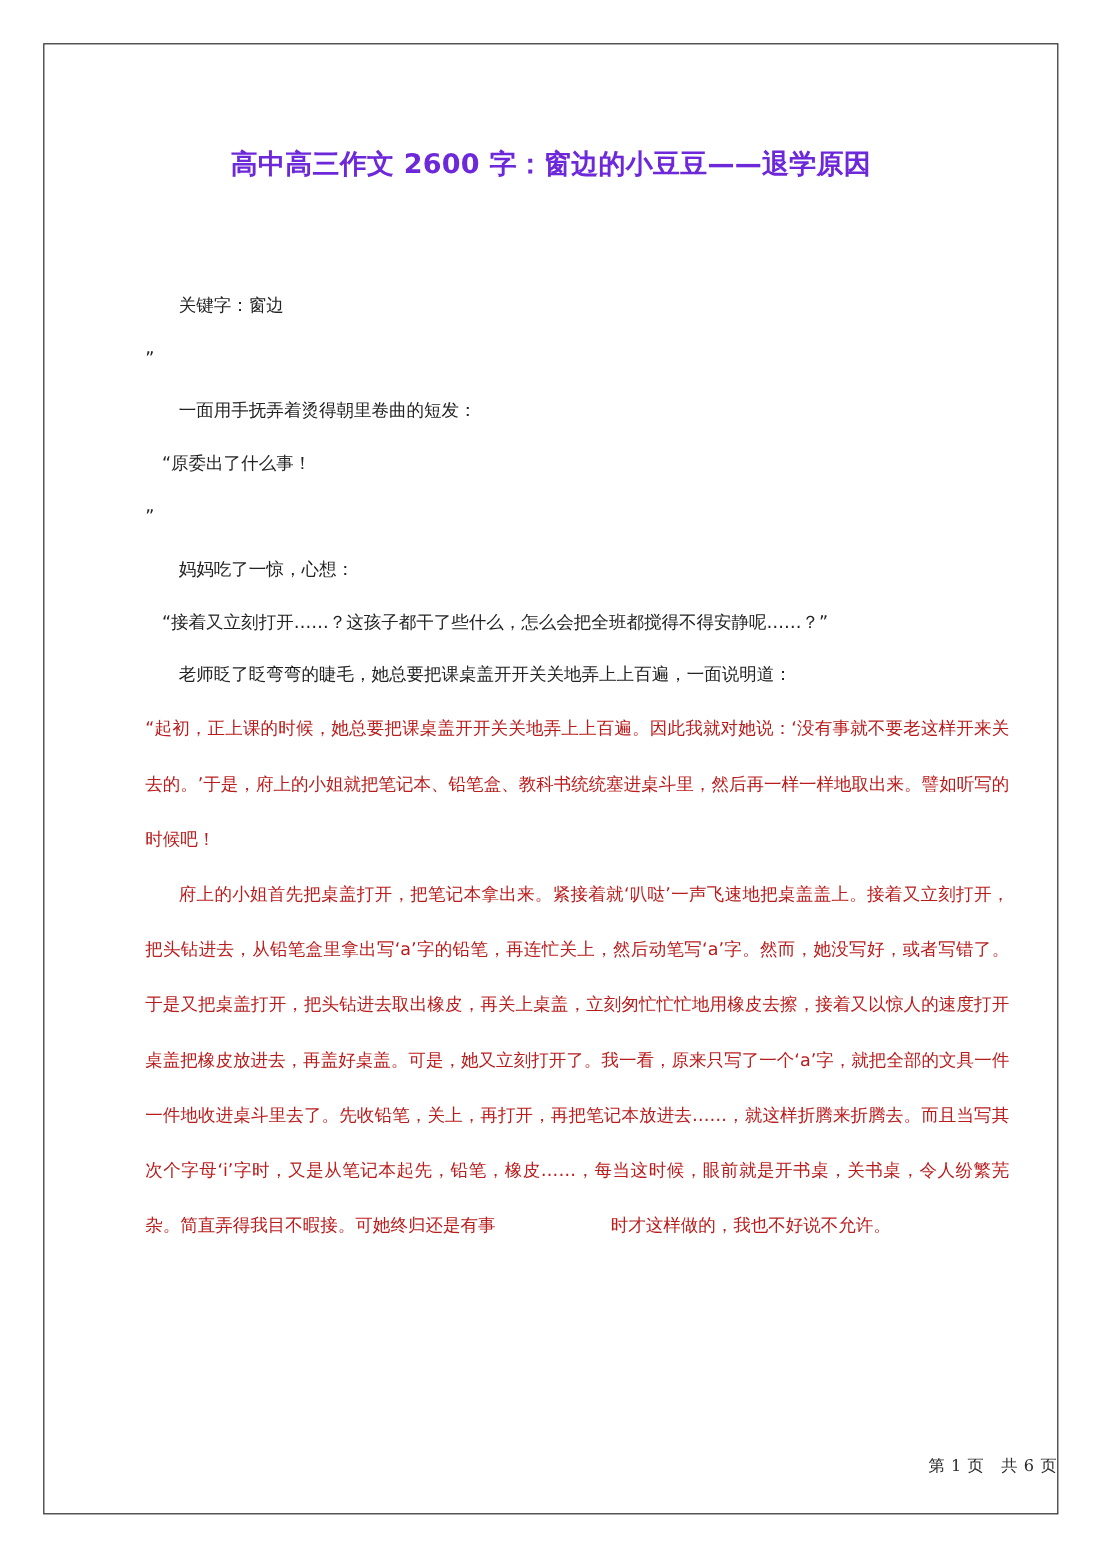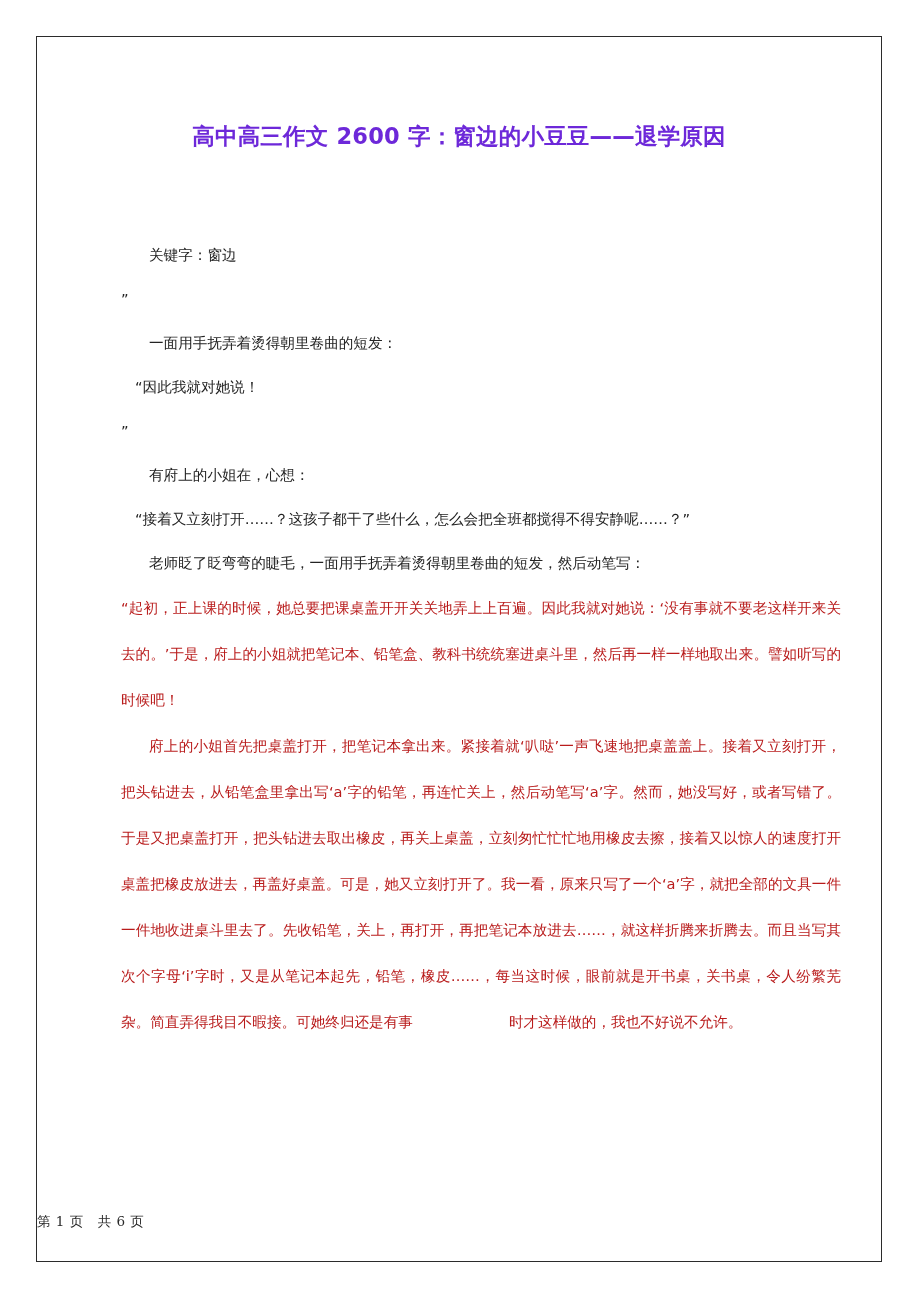--- a/index.html
+++ b/index.html
@@ -88,21 +88,21 @@
   }
   .gapspan {
     display: inline-block;
     width: 96px;
   }
   .footer {
     position: absolute;
     left: 0;
     right: 0;
     bottom: 30px;
-    text-align: left;
+    text-align: right;
     font-family: "DejaVu Serif", "Liberation Serif", serif;
     font-size: 13.5px;
     color: #2a2a2a;
     letter-spacing: 0.5px;
   }
   .footer .sep { display: inline-block; width: 14px; }
 </style>
 </head>
 <body>
 
@@ -113,29 +113,29 @@
 
     <div class="body-area">
 
       <p class="para indent1">关键字：窗边</p>
 
 
       <p class="orphan-quote">”</p>
 
       <p class="para indent1">一面用手抚弄着烫得朝里卷曲的短发：</p>
 
-      <p class="para indent-half">“因此我就对她说！</p>
+      <p class="para indent-half">“原委出了什么事！</p>
 
       <p class="orphan-quote">”</p>
 
-      <p class="para indent1">有府上的小姐在，心想：</p>
+      <p class="para indent1">妈妈吃了一惊，心想：</p>
 
       <p class="para indent-half">“接着又立刻打开……？这孩子都干了些什么，怎么会把全班都搅得不得安静呢……？”</p>
 
-      <p class="para indent1">老师眨了眨弯弯的睫毛，一面用手抚弄着烫得朝里卷曲的短发，然后动笔写：</p>
+      <p class="para indent1">老师眨了眨弯弯的睫毛，她总要把课桌盖开开关关地弄上上百遍，一面说明道：</p>
 
       <p class="flow noindent">“起初，正上课的时候，她总要把课桌盖开开关关地弄上上百遍。因此我就对她说：‘没有事就不要老这样开来关去的。’于是，府上的小姐就把笔记本、铅笔盒、教科书统统塞进桌斗里，然后再一样一样地取出来。譬如听写的时候吧！</p>
 
       <p class="flow indent1"><span>府上的小姐首先把桌盖打开，把笔记本拿出来。紧接着就‘叭哒’一声飞速地把桌盖盖上。接着又立刻打开，把头钻进去，从铅笔盒里拿出写‘a’字的铅笔，再连忙关上，然后动笔写‘a’字。然而，她没写好，或者写错了。于是又把桌盖打开，把头钻进去取出橡皮，再关上桌盖，立刻匆忙忙忙地用橡皮去擦，接着又以惊人的速度打开桌盖把橡皮放进去，再盖好桌盖。可是，她又立刻打开了。我一看，原来只写了一个‘a’字，就把全部的文具一件一件地收进桌斗里去了。先收铅笔，关上，再打开，再把笔记本放进去……，就这样折腾来折腾去。而且当写其次个字母‘i’字时，又是从笔记本起先，铅笔，橡皮……，每当这时候，眼前就是开书桌，关书桌，令人纷繁芜杂。简直弄得我目不暇接。可她终归还是有事</span><span class="gapspan"></span><span>时才这样做的，我也不好说不允许。</span></p>
 
     </div>
 
     <div class="footer">
       <span>第 1 页</span><span class="sep"></span><span>共 6 页</span>
     </div>

